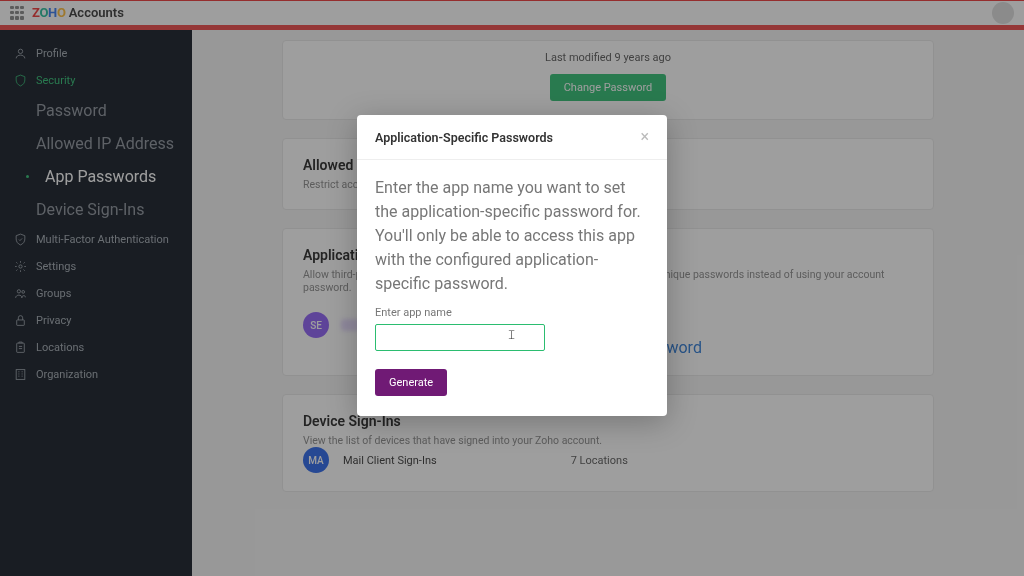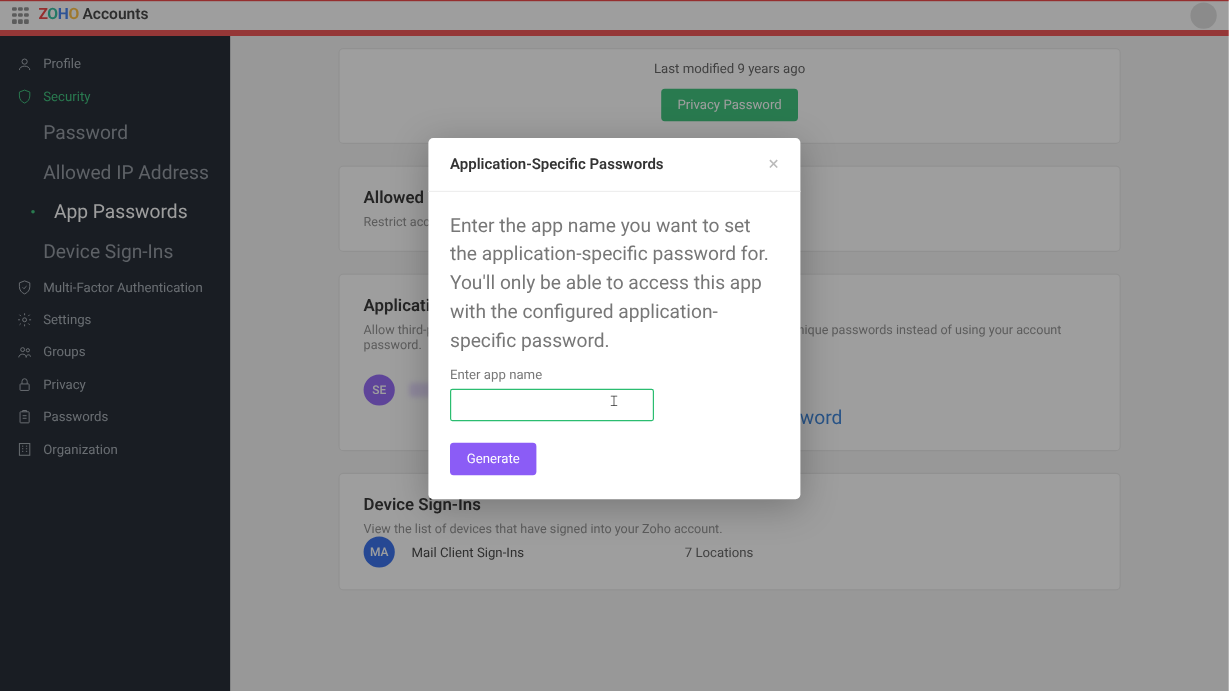--- a/index.html
+++ b/index.html
@@ -46,21 +46,21 @@
 .modal { width: 310px; background: #fff; border-radius: 4px; box-shadow: 0 6px 30px rgba(0,0,0,0.25); }
 .modal-head { display: flex; align-items: center; justify-content: space-between; padding: 14px 18px; border-bottom: 1px solid #eee; }
 .modal-title { font-size: 12.5px; font-weight: 600; color: #333; }
 .modal-close { color: #bbb; font-size: 16px; cursor: pointer; line-height: 1; }
 .modal-body { padding: 16px 18px 20px; }
 .modal-desc { font-size: 16px; color: #777; line-height: 1.5; margin-bottom: 10px; }
 .field-label { font-size: 11px; color: #777; margin-bottom: 5px; display: block; }
 .text-input { width: 170px; border: 1px solid #2bbd70; padding: 6px 8px; font-size: 11px; outline: none; border-radius: 2px; position: relative; }
 .input-wrap { position: relative; display: inline-block; margin-bottom: 18px; }
 .cursor-ibeam { position: absolute; left: 132px; top: 3px; font-size: 13px; color: #333; pointer-events: none; }
-.btn-gen { background: #8b5cf6; color: #fff; border: none; padding: 7px 14px; font-size: 11px; border-radius: 3px; cursor: pointer; }
+.btn-gen { background: #701a75; color: #fff; border: none; padding: 7px 14px; font-size: 11px; border-radius: 3px; cursor: pointer; }
 
 svg { stroke: currentColor; fill: none; stroke-width: 1.5; }
 </style>
 </head>
 <body>
 
 <div class="topbar">
   <div class="topbar-red"></div>
   <div class="apps-icon">
     <span></span>
@@ -133,35 +133,35 @@
           <rect x="5" y="11" width="14" height="10" rx="1"></rect>
           <path d="M8 11V7a4 4 0 018 0v4"></path>
         </svg>
       <span>Privacy</span>
     </div>
     <div class="nav-item">
       <svg class="nav-icon" viewBox="0 0 24 24">
           <rect x="5" y="4" width="14" height="17" rx="1"></rect>
           <path d="M9 4V2h6v2M9 10h6M9 14h6"></path>
         </svg>
-      <span>Passwords</span>
+      <span>Locations</span>
     </div>
     <div class="nav-item">
       <svg class="nav-icon" viewBox="0 0 24 24">
           <rect x="4" y="3" width="16" height="18"></rect>
           <path d="M8 7h2M14 7h2M8 11h2M14 11h2M8 15h2M14 15h2"></path>
         </svg>
       <span>Organization</span>
     </div>
   </nav>
 
   <main class="main">
     <div class="card first center-block">
       <div class="last-mod">Last modified 9 years ago</div>
-      <button class="btn-green">Privacy Password</button>
+      <button class="btn-green">Change Password</button>
     </div>
 
     <div class="card">
       <h3>Allowed IP Addre</h3>
       <p class="sub">Restrict access to your a</p>
     </div>
 
     <div class="card">
       <h3>Application-Specific Passwords</h3>
       <p class="sub">Allow third-party applications, like email clients, to access your account with unique passwords instead of using your account password.</p>

